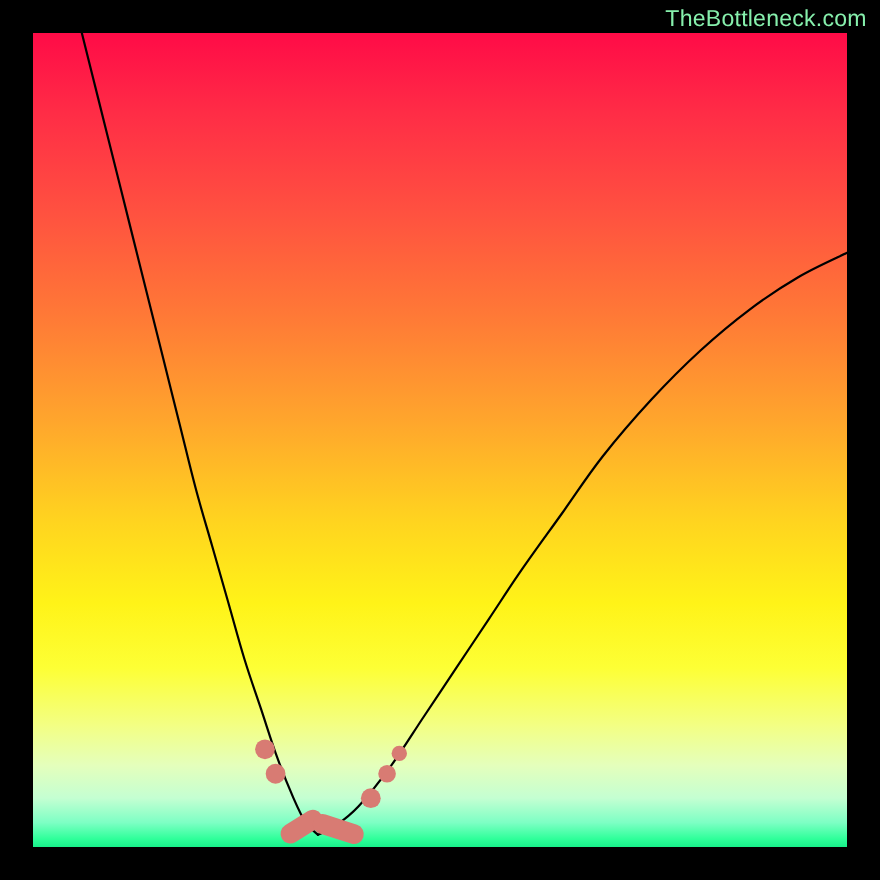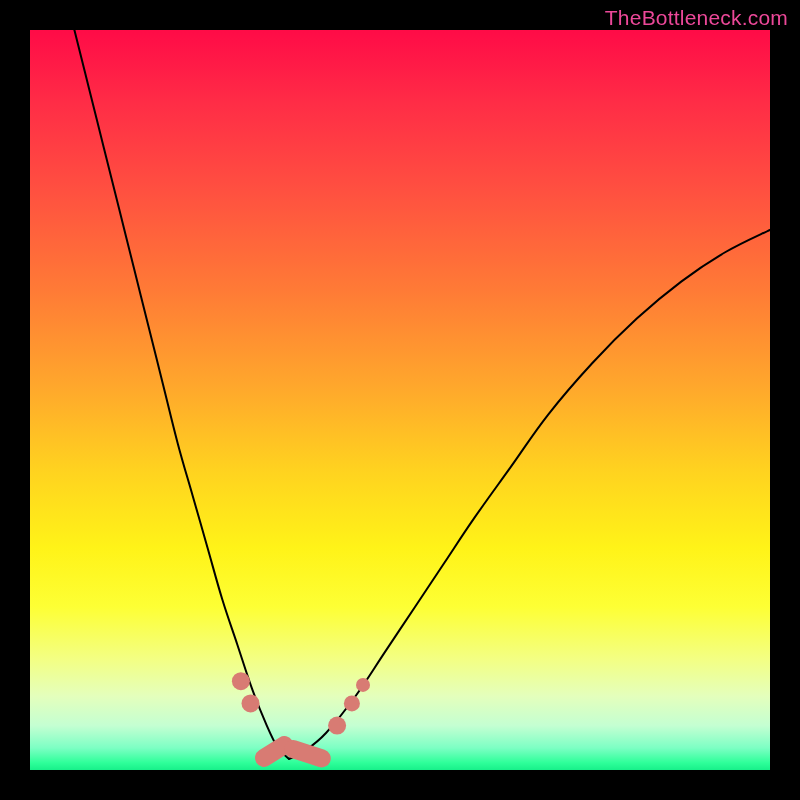--- a/index.html
+++ b/index.html
@@ -40,21 +40,21 @@
       #c4ffd2 94%,
       #7dffc4 97%,
       #2fff9a 99%,
       #18f08a 100%
     );
   }
   .watermark {
     position: absolute;
     top: 6px;
     right: 12px;
-    color: #ec4899;
+    color: #86efac;
     font-size: 21px;
     font-weight: 500;
     letter-spacing: 0.2px;
     user-select: none;
   }
   svg.overlay {
     position: absolute;
     left: 0;
     top: 0;
     width: 740px;

